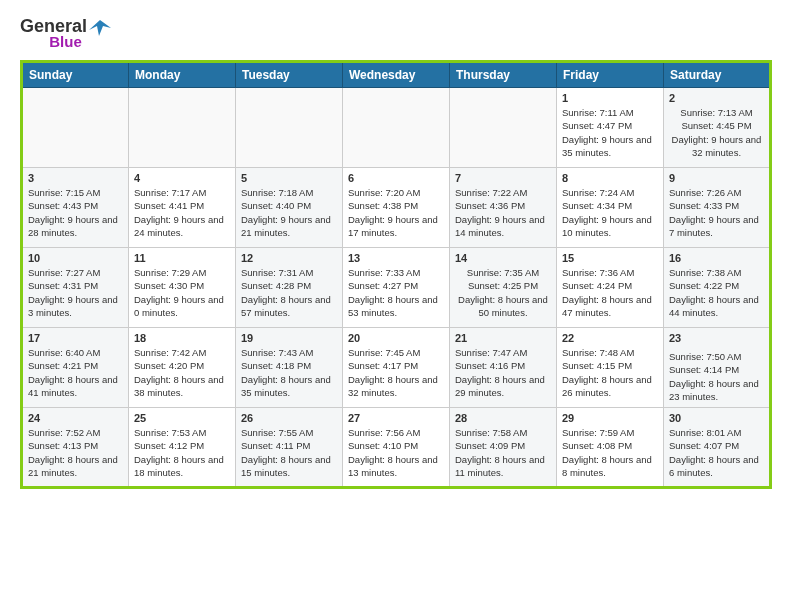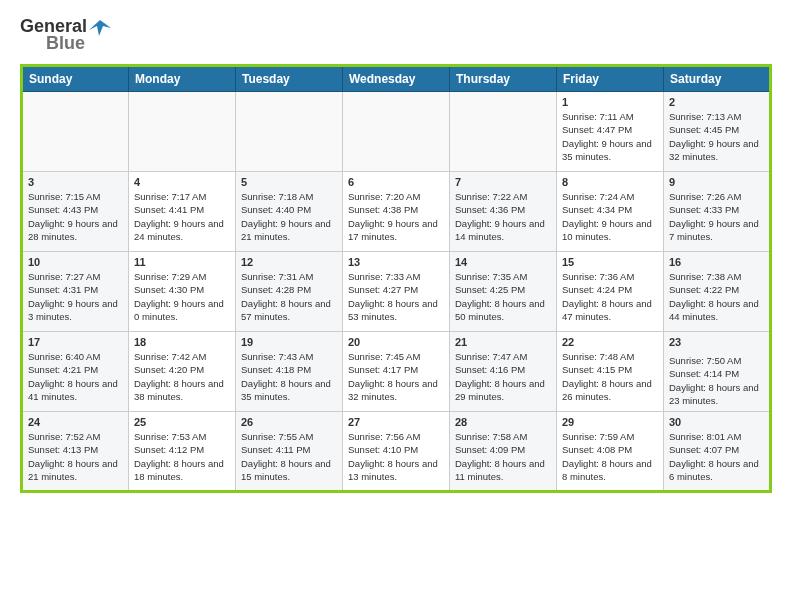--- a/index.html
+++ b/index.html
@@ -94,21 +94,21 @@
 
 <div class="page">
   <div class="header">
     <div class="logo">
       <div class="logo-row">
         <span style="font-size:18px;font-weight:bold;color:#333;">General</span>
         <svg width="22" height="18" viewBox="0 0 22 18" style="margin-left:2px;">
           <polygon points="11,2 22,10 14,8 10,18 8,8 0,12" fill="#2980b9"></polygon>
         </svg>
       </div>
-      <span style="font-size:18px;font-weight:bold;color:#737373;margin-top:-4px;">Blue</span>
+      <span style="font-size:15px;font-weight:bold;color:#a21caf;margin-top:-4px;">Blue</span>
     </div>
     <div class="title-area">
       <div class="month-title"></div>
       <div class="location"></div>
     </div>
   </div>
 
   <table class="calendar">
     <thead>
       <tr>
@@ -129,21 +129,21 @@
           <td class="empty-cell" style="background-color: rgb(249, 249, 249);"></td>
           <td class="empty-cell" style="background-color: rgb(249, 249, 249);"></td>
           <td style="background-color: rgb(255, 255, 255);">
             <span class="day-number">1</span>
             <div class="day-info" style="white-space: pre-line;">Sunrise: 7:11 AM
 Sunset: 4:47 PM
 Daylight: 9 hours and 35 minutes.</div>
           </td>
           <td style="background-color: rgb(244, 246, 247);">
             <span class="day-number">2</span>
-            <div class="day-info" style="white-space: pre-line;">Sunrise: 7:13 AM
+            <div class="day-info" style="white-space: pre-line; text-align: center;">Sunrise: 7:13 AM
 Sunset: 4:45 PM
 Daylight: 9 hours and 32 minutes.</div>
           </td>
         </tr>
         <tr>
           <td style="background-color: rgb(244, 246, 247);">
             <span class="day-number">3</span>
             <div class="day-info" style="white-space: pre-line;">Sunrise: 7:15 AM
 Sunset: 4:43 PM
 Daylight: 9 hours and 28 minutes.</div>
@@ -205,21 +205,21 @@
 Daylight: 8 hours and 57 minutes.</div>
           </td>
           <td style="background-color: rgb(255, 255, 255);">
             <span class="day-number">13</span>
             <div class="day-info" style="white-space: pre-line;">Sunrise: 7:33 AM
 Sunset: 4:27 PM
 Daylight: 8 hours and 53 minutes.</div>
           </td>
           <td style="background-color: rgb(244, 246, 247);">
             <span class="day-number">14</span>
-            <div class="day-info" style="white-space: pre-line;">Sunrise: 7:35 AM
+            <div class="day-info" style="white-space: pre-line; text-align: center;">Sunrise: 7:35 AM
 Sunset: 4:25 PM
 Daylight: 8 hours and 50 minutes.</div>
           </td>
           <td style="background-color: rgb(255, 255, 255);">
             <span class="day-number">15</span>
             <div class="day-info" style="white-space: pre-line;">Sunrise: 7:36 AM
 Sunset: 4:24 PM
 Daylight: 8 hours and 47 minutes.</div>
           </td>
           <td style="background-color: rgb(244, 246, 247);">

